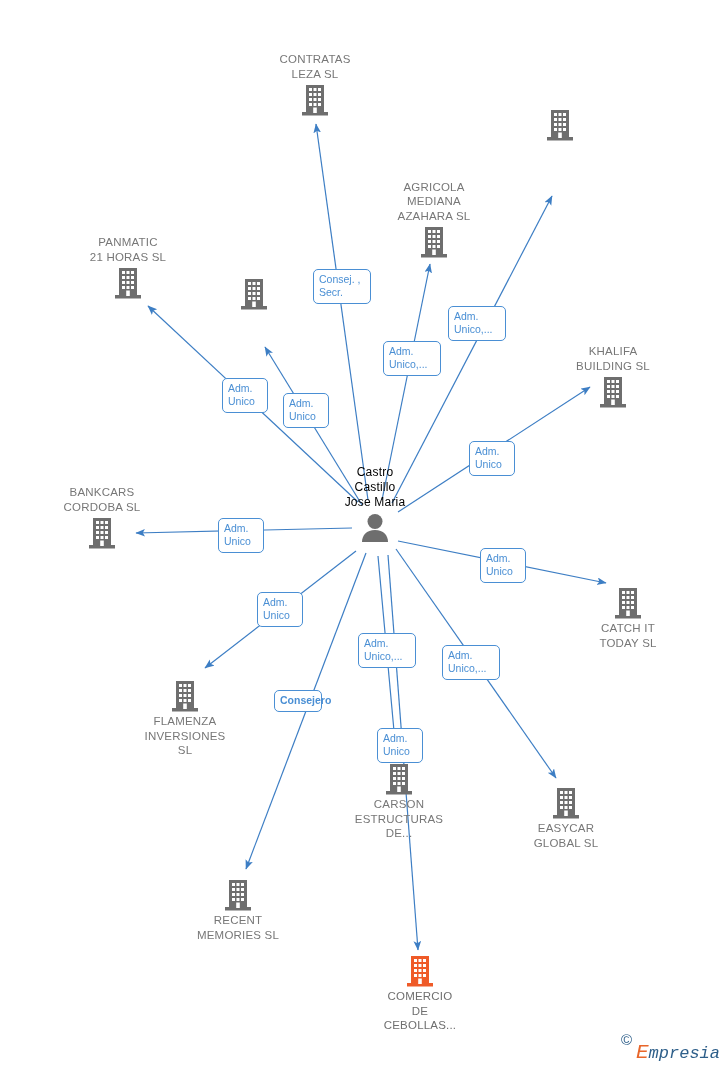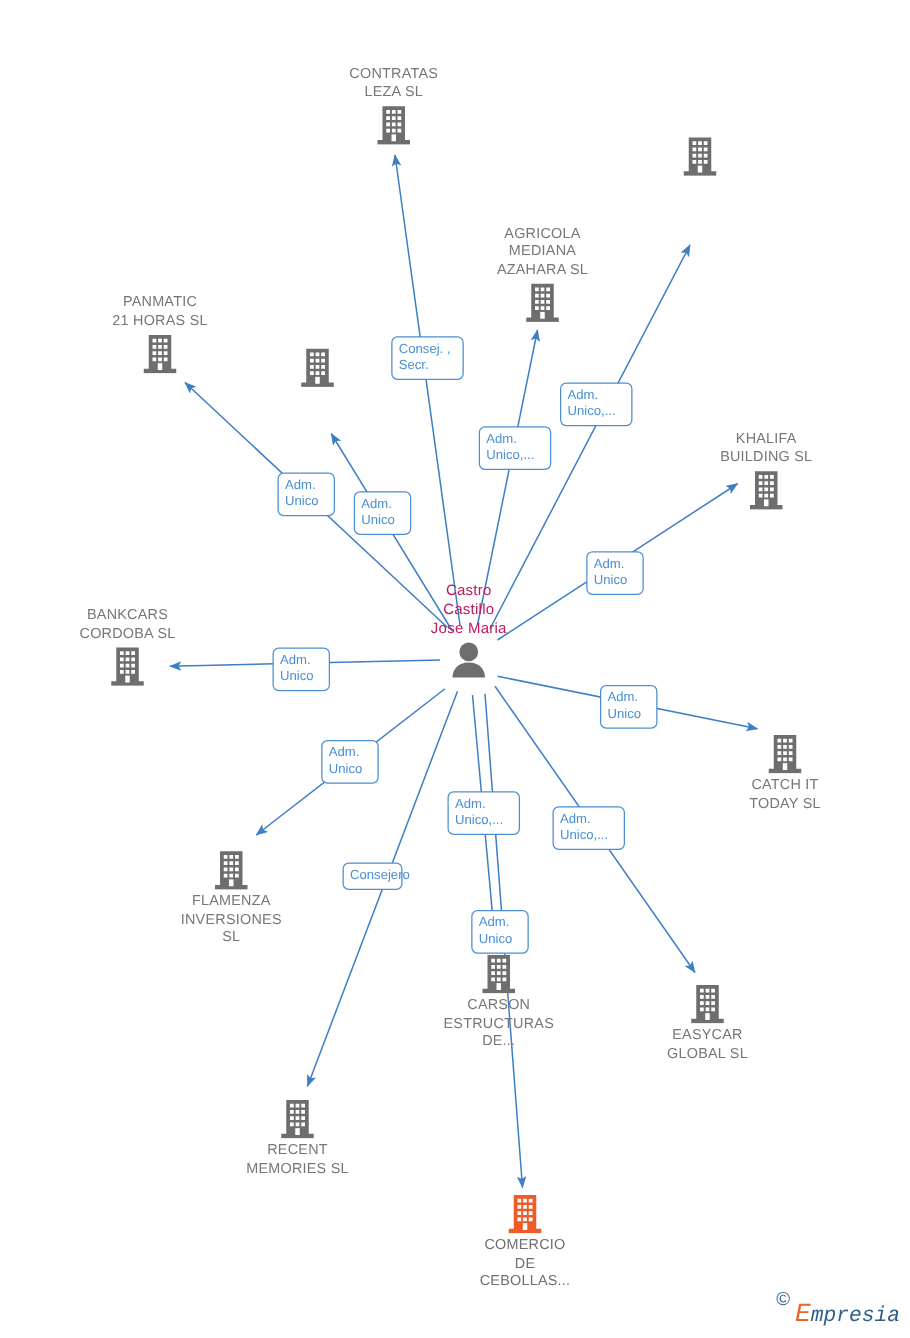--- a/index.html
+++ b/index.html
@@ -43,21 +43,21 @@
     color: #777777;
     letter-spacing: 0.2px;
     white-space: pre-line;
     margin-top: 1px;
   }
   .node-label.above {
     margin-top: 0;
     margin-bottom: 2px;
   }
   .node.center .node-label {
-    color: #be185d;
+    color: #000000;
     font-size: 12px;
     line-height: 15px;
   }
   .node.highlight .node-label {
     color: #6f6f6f;
   }
   .rel-label {
     position: absolute;
     z-index: 4;
     box-sizing: border-box;
@@ -474,21 +474,21 @@
       <div class="rel-label" style="left: 222px; top: 378px; width: 46px; min-height: 32px;">Adm.
 Unico</div>
       <div class="rel-label" style="left: 283px; top: 393px; width: 46px; min-height: 32px;">Adm.
 Unico</div>
       <div class="rel-label" style="left: 218px; top: 518px; width: 46px; min-height: 32px;">Adm.
 Unico</div>
       <div class="rel-label" style="left: 480px; top: 548px; width: 46px; min-height: 32px;">Adm.
 Unico</div>
       <div class="rel-label" style="left: 257px; top: 592px; width: 46px; min-height: 32px;">Adm.
 Unico</div>
-      <div class="rel-label" style="left: 274px; top: 690px; width: 48px; min-height: 19px;">Consejero</div>
+      <div class="rel-label" style="left: 274px; top: 690px; width: 48px; min-height: 19px; font-weight: bold;">Consejero</div>
       <div class="rel-label" style="left: 358px; top: 633px; width: 58px; min-height: 32px;">Adm.
 Unico,...</div>
       <div class="rel-label" style="left: 377px; top: 728px; width: 46px; min-height: 32px;">Adm.
 Unico</div>
       <div class="rel-label" style="left: 442px; top: 645px; width: 58px; min-height: 32px;">Adm.
 Unico,...</div>
     </div>
 
   <div id="watermark">
     <span class="wm-c">©</span>

